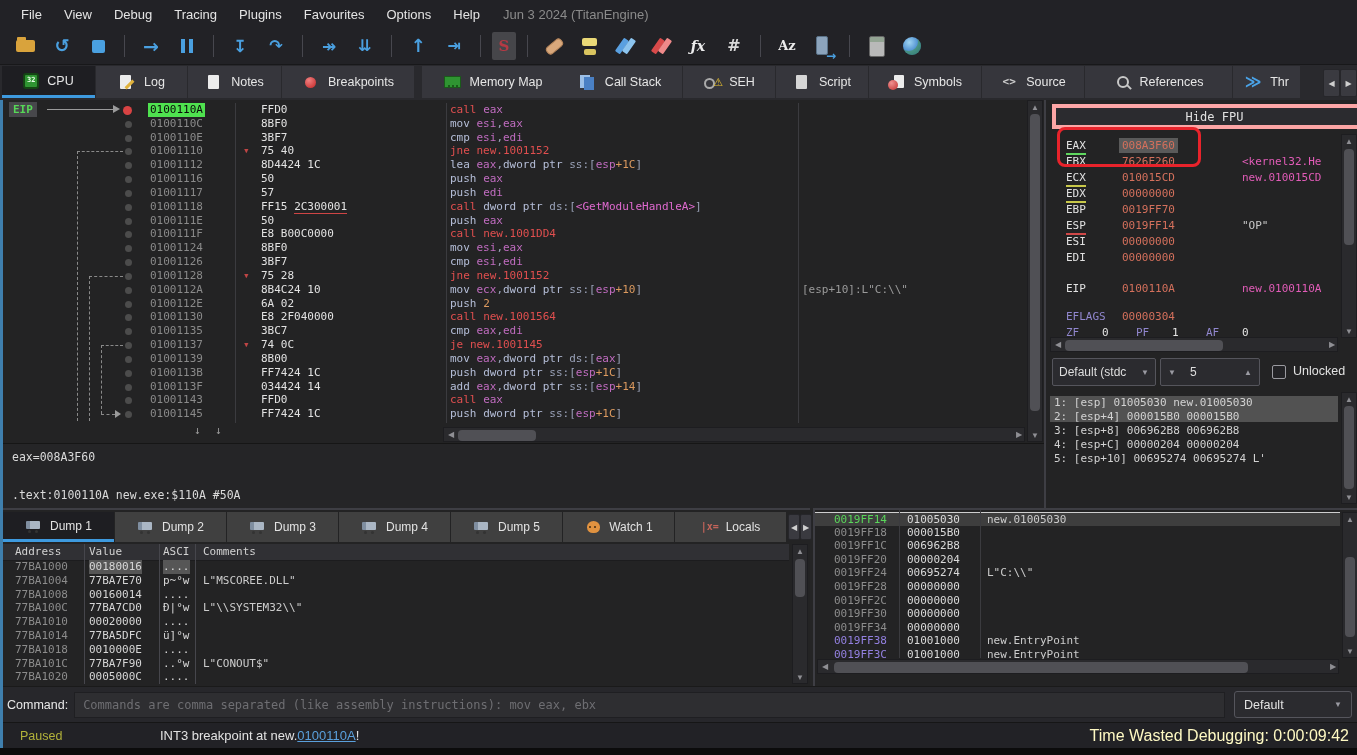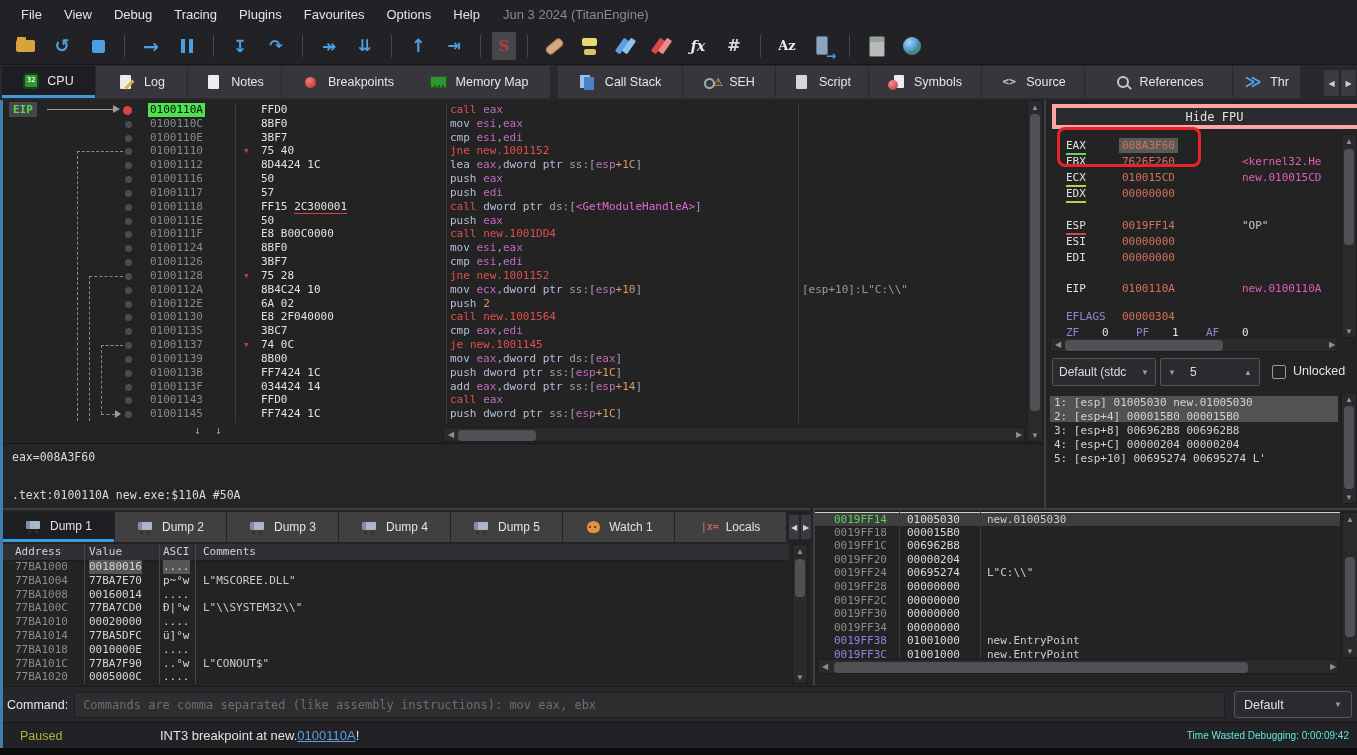--- a/index.html
+++ b/index.html
@@ -183,21 +183,21 @@
             font:12px "DejaVu Sans Mono",monospace;padding:0 8px;outline:none;}
   .cmdinput::placeholder{color:#6e6e72;}
   .cmddrop{width:118px;height:27px;margin-left:9px;background:#2b2b2f;border:1px solid #55555c;border-radius:3px;
            color:#e2e2e2;font-size:12.5px;display:flex;align-items:center;padding:0 9px;box-sizing:border-box;flex:none;}
   .cmddrop .arr{margin-left:auto;color:#9a9aa2;font-size:8px;}
   .statusbar{position:absolute;left:0;top:722px;width:100%;height:26px;background:#222226;border-top:1px solid #161616;
              display:flex;align-items:center;box-sizing:border-box;}
   .st-paused{margin-left:20px;width:140px;color:#b3b23a;font-size:12.5px;flex:none;}
   .st-msg{color:#e2e2e2;font-size:13px;}
   .st-link{color:#5aa0dc;text-decoration:underline;}
-  .st-time{margin-left:auto;margin-right:8px;color:#5eead4;font-size:10px;}
+  .st-time{margin-left:auto;margin-right:8px;color:#fef9c3;font-size:16px;}
 </style>
 </head>
 <body>
 
 <div class="app">
   <div class="menubar" id="menubar">
       <span class="mitem">File</span>
       <span class="mitem">View</span>
       <span class="mitem">Debug</span>
       <span class="mitem">Tracing</span>
@@ -251,21 +251,21 @@
         <span>Log</span>
       </div>
       <div class="mtab" style="left: 188px; width: 93px;">
         <div class="tabico ti-notes"></div>
         <span>Notes</span>
       </div>
       <div class="mtab" style="left: 282px; width: 132px;">
         <div class="tabico ti-breakpoint"></div>
         <span>Breakpoints</span>
       </div>
-      <div class="mtab" style="left: 408px; width: 142px;">
+      <div class="mtab" style="left: 422px; width: 142px;">
         <div class="tabico ti-memory-map"></div>
         <span>Memory Map</span>
       </div>
       <div class="mtab" style="left: 558px; width: 124px;">
         <div class="tabico ti-call-stack"></div>
         <span>Call Stack</span>
       </div>
       <div class="mtab" style="left: 683px; width: 92px;">
         <div class="tabico ti-seh"></div>
         <span>SEH</span>
@@ -496,20 +496,24 @@
       </div>
       <div class="rrow" style="top: 70px;">
         <span class="rname ul-yellow">ECX</span>
         <span class="rval">010015CD</span>
         <span class="rcomm pink">new.010015CD</span>
       </div>
       <div class="rrow" style="top: 86px;">
         <span class="rname ul-yellow">EDX</span>
         <span class="rval">00000000</span>
       </div>
+      <div class="rrow" style="top: 102px;">
+        <span class="rname">EBP</span>
+        <span class="rval">0019FF70</span>
+      </div>
       <div class="rrow" style="top: 118px;">
         <span class="rname ul-red">ESP</span>
         <span class="rval">0019FF14</span>
         <span class="rcomm grayc">"OP"</span>
       </div>
       <div class="rrow" style="top: 134px;">
         <span class="rname">ESI</span>
         <span class="rval">00000000</span>
       </div>
       <div class="rrow" style="top: 150px;">

